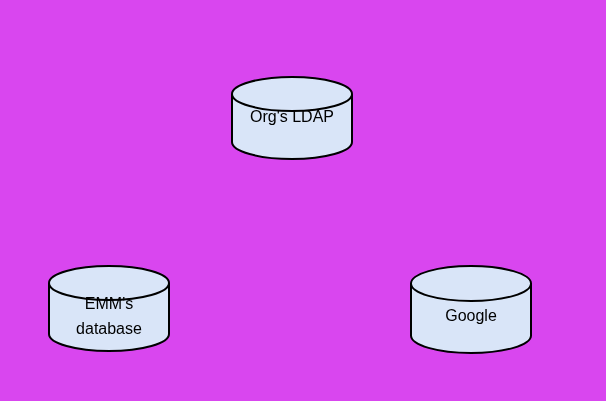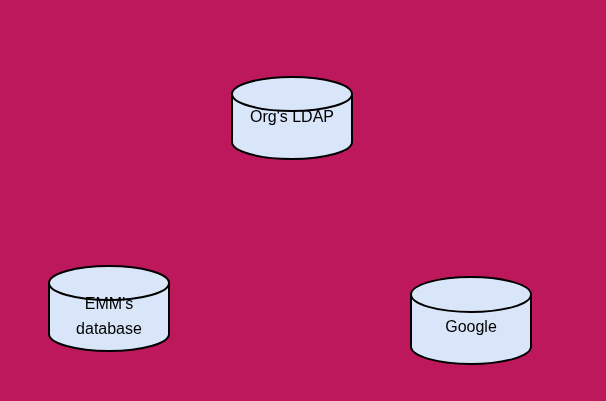--- a/index.html
+++ b/index.html
@@ -10,21 +10,21 @@
     width: 606px;
     height: 401px;
     background: #000000;
     overflow: hidden;
     font-family: "Liberation Sans", sans-serif;
   }
   .diagram-canvas {
     position: relative;
     width: 606px;
     height: 401px;
-    background: #be185d;
+    background: #d946ef;
   }
   .node {
     position: absolute;
   }
   .node svg {
     display: block;
     position: absolute;
     left: 0;
     top: 0;
   }
@@ -51,21 +51,21 @@
   }
   .node-label span { display: block; }
 
   
   #node-orgs-ldap   { left: 231px; top: 76px;  width: 122px; height: 84px; }
   #node-orgs-ldap .node-label { top: 28px; }
 
   #node-emms-db     { left: 48px;  top: 265px; width: 122px; height: 87px; }
   #node-emms-db .node-label { top: 26px; line-height: 25px; }
 
-  #node-google      { left: 410px; top: 276px; width: 122px; height: 89px; }
+  #node-google      { left: 410px; top: 265px; width: 122px; height: 89px; }
   #node-google .node-label { top: 38px; }
 </style>
 </head>
 <body>
 
 <div class="diagram-canvas">
 
   <div class="node" id="node-orgs-ldap">
     <svg width="122" height="84" viewBox="0 0 122 84" aria-hidden="true">
       <path class="cyl-body" d="M1,18 A60,17 0 0 1 121,18 L121,66 A60,17 0 0 1 1,66 Z"></path>

